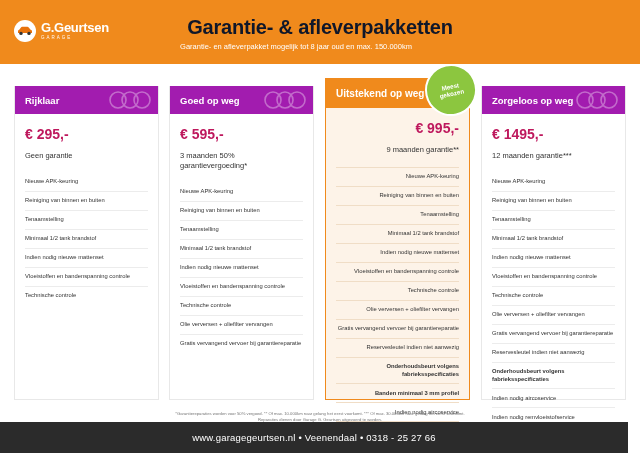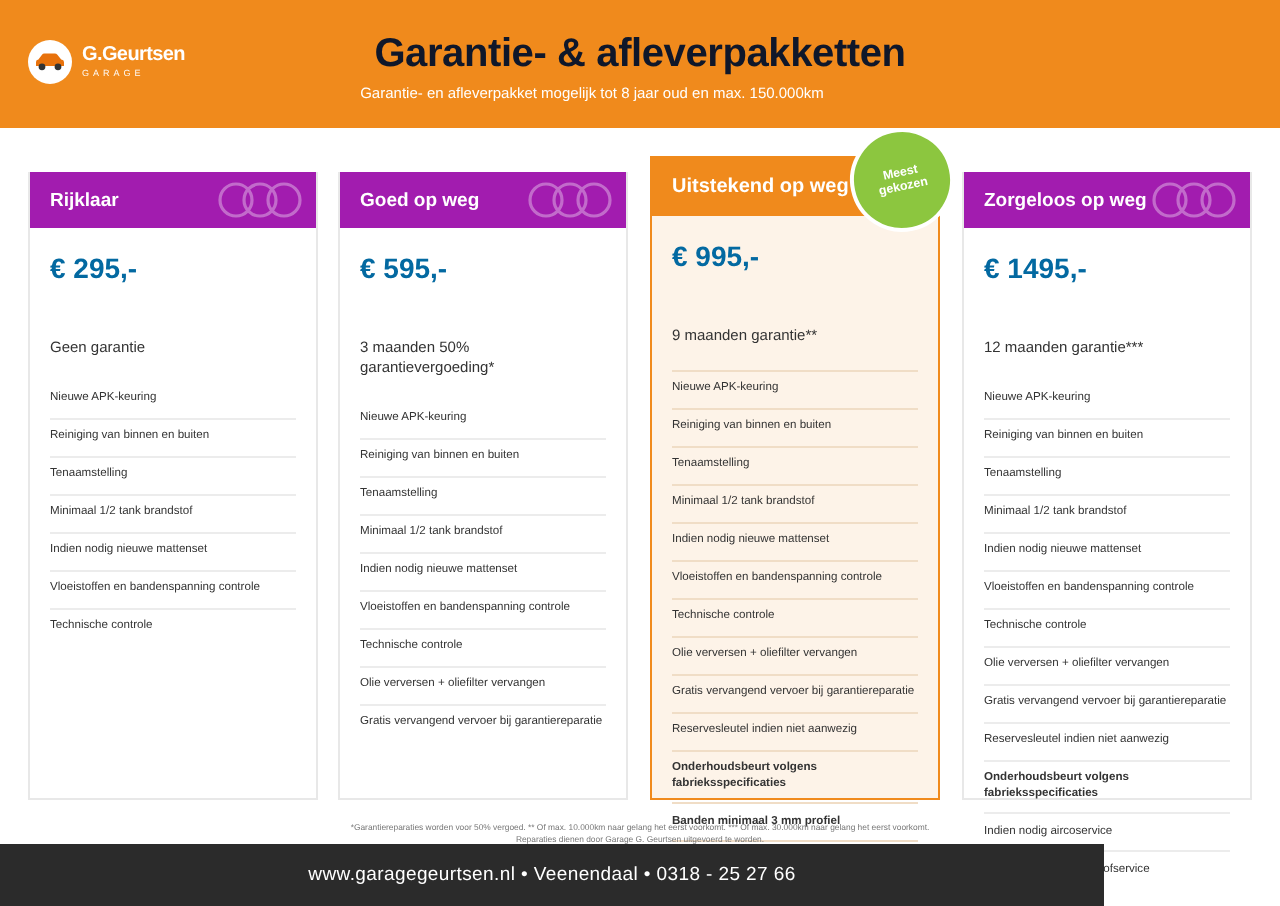--- a/index.html
+++ b/index.html
@@ -38,21 +38,21 @@
   .logo-mark {
     width:22px; height:22px; border-radius:50%;
     background:#ffffff;
     display:flex; align-items:center; justify-content:center;
     margin-right:5px;
     flex:0 0 auto;
   }
   .logo-mark svg { display:block; }
   .logo-text { line-height:1; }
   .logo-name {
-    color:#ffffff; font-size:10px; font-weight:bold; letter-spacing:-0.3px;
+    color:#ffffff; font-size:13px; font-weight:bold; letter-spacing:-0.3px;
     display:block;
   }
   .logo-tag {
     color:#ffffff; font-size:4.5px; letter-spacing:2px; display:block; margin-top:2px;
     opacity:.95;
   }
 
   
   .sheet {
     position:absolute; left:0; top:64px; width:640px; height:358px;
@@ -64,21 +64,21 @@
   }
 
   .card {
     position:absolute; top:16px; width:145px; height:314px;
     background:#ffffff;
     border:1px solid #e8e8e8;
     border-top:none;
   }
   .card.c0 { left:0px; }
   .card.c1 { left:155px; }
-  .card.c2 { left:311px; top:8px; height:322px; border-color:#f08a1c; border-width:1px; }
+  .card.c2 { left:311px; top:8px; height:322px; border-color:#f08a1c; border-width:1px;text-align:right; }
   .card.c3 { left:467px; }
 
   .card-head {
     height:28px;
     background:#a21caf;
     display:flex; align-items:center;
     padding-left:10px;
     color:#ffffff; font-weight:bold; font-size:9.5px;
     position:relative; overflow:hidden;
   }
@@ -89,21 +89,21 @@
   }
 
   .card-body {
     padding:10px 10px 0 10px;
     position:relative;
     height: calc(100% - 28px);
   }
   .card.c2 .card-body { background:#fdf3e8; height: calc(100% - 30px); }
 
   .price {
-    font-size:14px; font-weight:bold; color:#0369a1; margin:2px 0 27px 0;
+    font-size:14px; font-weight:bold; color:#be185d; margin:2px 0 9px 0;
   }
   .guarantee {
     font-size:7.5px; color:#333; margin-bottom:12px; line-height:1.3;
   }
 
   ul.features { list-style:none; margin:0; padding:0; }
   ul.features li {
     font-size:5.8px; color:#333;
     padding:5.4px 0 5.4px 0;
     border-top:1px solid #ececec;
@@ -130,21 +130,21 @@
     color:#ffffff; font-size:6.2px; font-weight:bold; line-height:1.15; text-align:center;
   }
 
   .footnote {
     position:absolute; left:0; top:341px; width:612px;
     text-align:center; color:#777; font-size:4.2px; line-height:1.5;
   }
 
   
   .footer {
-    position:absolute; left:0; top:422px; width:552px; height:31px;
+    position:absolute; left:0; top:422px; width:628px; height:31px;
     background:#2b2b2b;
     display:flex; align-items:center; justify-content:center;
   }
   .footer-text { color:#ffffff; font-size:9.5px; letter-spacing:.2px; }
 </style>
 </head>
 <body>
 
 <div class="header">
   <div class="logo">

